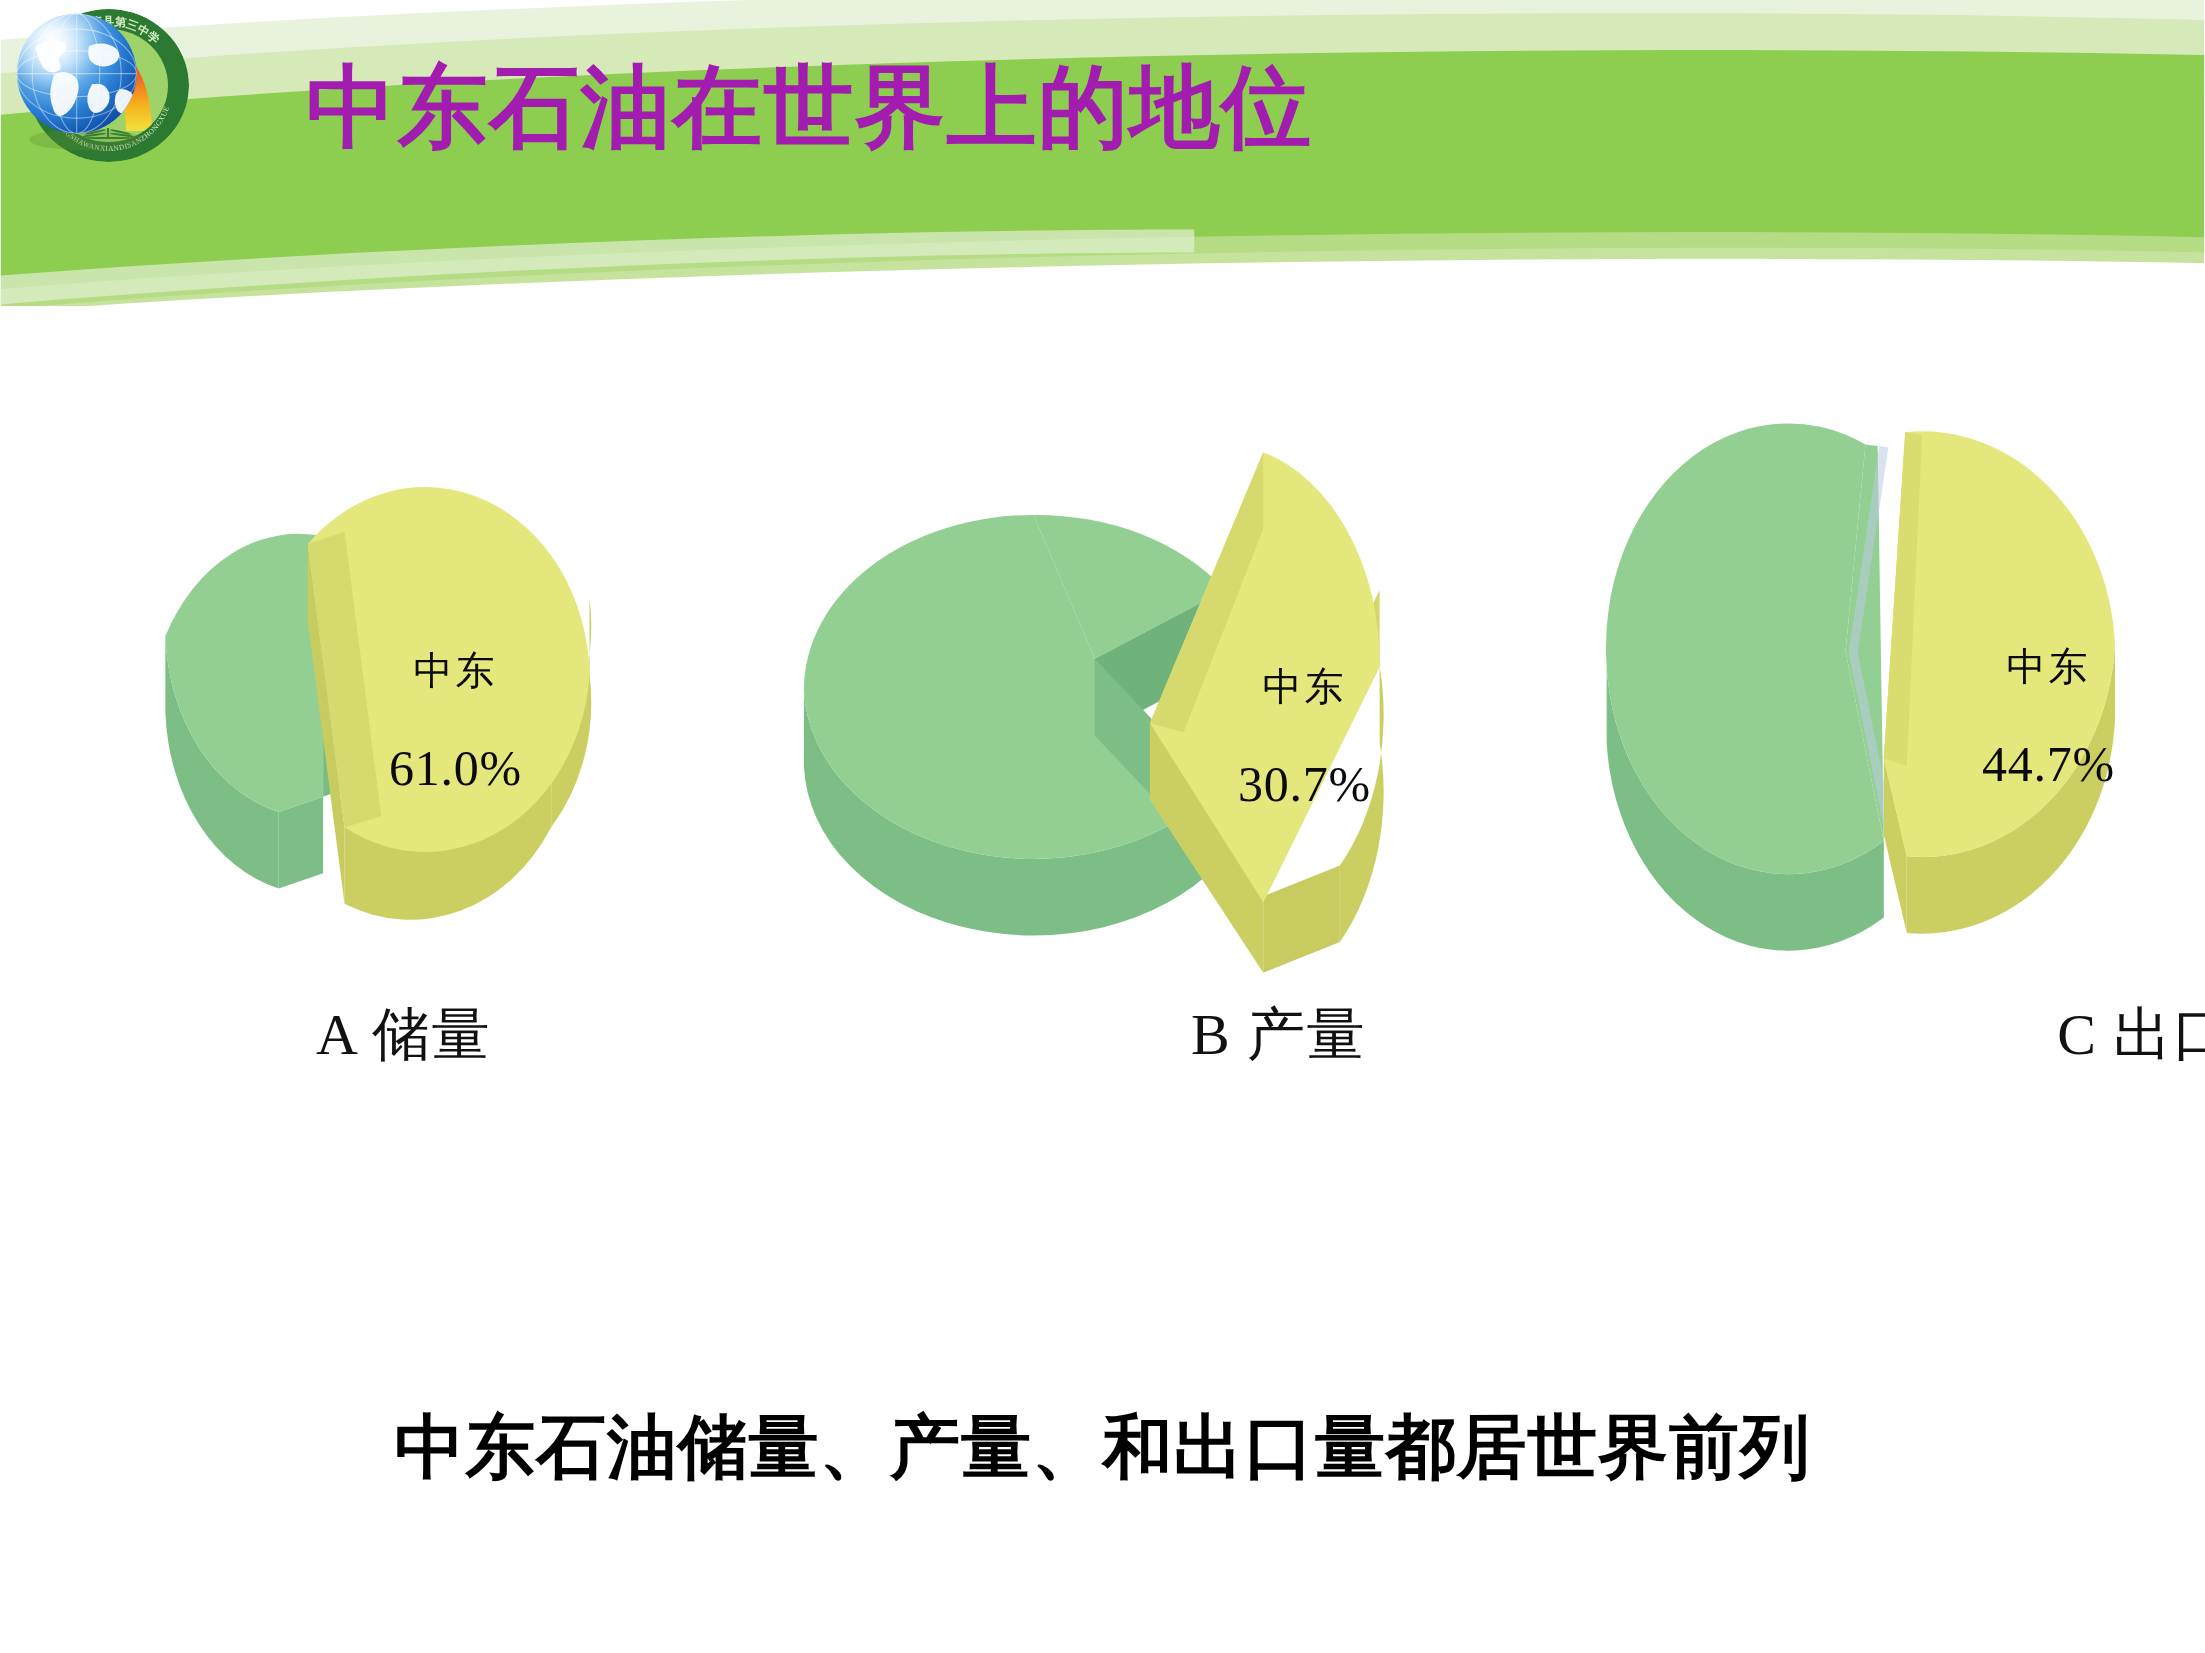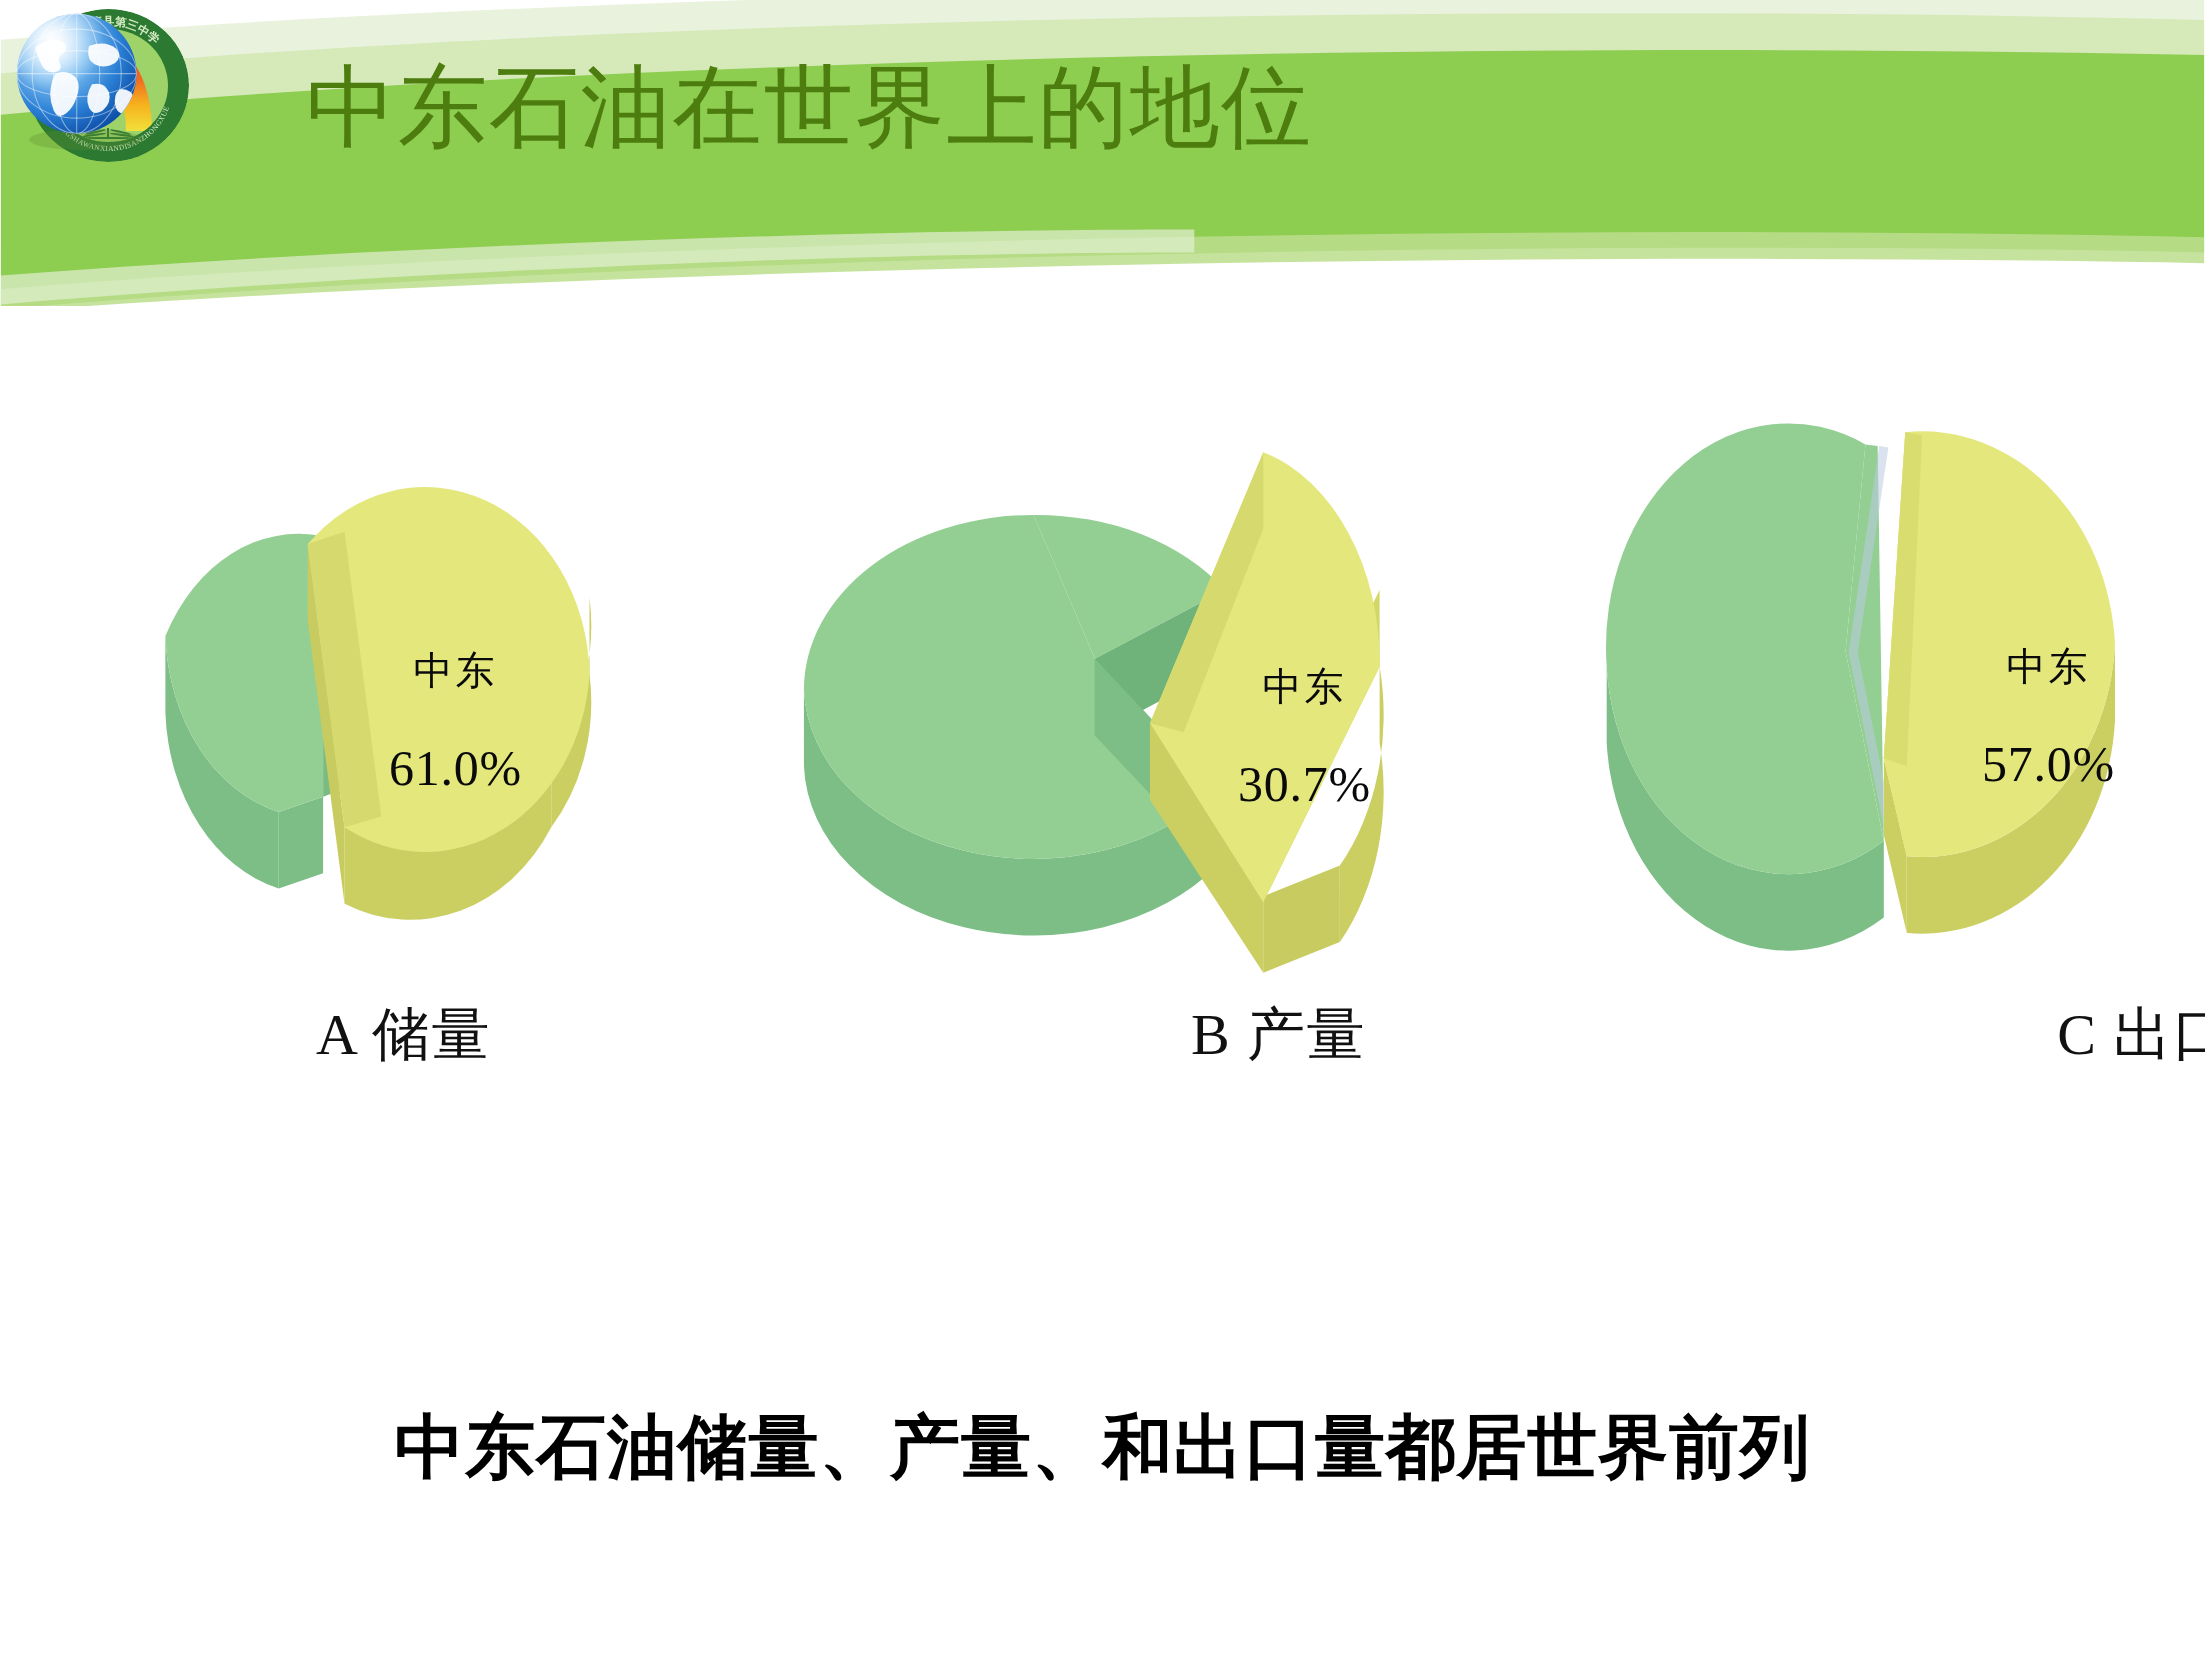--- a/index.html
+++ b/index.html
@@ -108,25 +108,25 @@
     font-family: "Liberation Serif", "DejaVu Serif", serif;
   }
 
   
   #page-title {
     position: absolute;
     left: 306px;
     top: 60px;
     width: 1455px;
     font-family: "DejaVu Sans", "Liberation Sans", sans-serif;
-    font-weight: normal;
+    font-weight: bold;
     font-size: 90px;
     line-height: 1.05;
     letter-spacing: 1.5px;
-    color: #4d7c0f;
+    color: #a21caf;
     white-space: nowrap;
   }
 
   
   #globe-icon {
     position: absolute;
     left: 1936px;
     top: 64px;
     width: 158px;
     height: 158px;
@@ -369,21 +369,21 @@
         <g>
           <path d="M500,648 L500,748 A252,296 0 0 0 772,470 L772,370 A252,296 0 0 1 500,648 Z" fill="#CBCF62"></path>
           <path d="M500,648 L500,748 L470,620 L470,520 Z" fill="#CBCF62"></path>
           <path d="M498,94 A252,296 0 0 1 772,370 A252,296 0 0 1 500,648 L470,520 Z" fill="#E3E77C"></path>
           <path d="M498,94 L470,520 L500,648 L530,520 Z" fill="#E3E77C"></path>
           <path d="M498,94 L470,520 L500,530 L520,98 Z" fill="#D9DD70"></path>
         </g>
       </svg>
       <div class="pie-label" id="pie-label-2">
         <div class="region">中东</div>
-        <div class="pct">57.0%</div>
+        <div class="pct">44.7%</div>
       </div>
     </div>
     <div class="chart-caption">C  出口量</div>
   </div>
 
 </div>
 
 <div id="footer-statement">中东石油储量、产量、和出口量都居世界前列</div>
 
 

